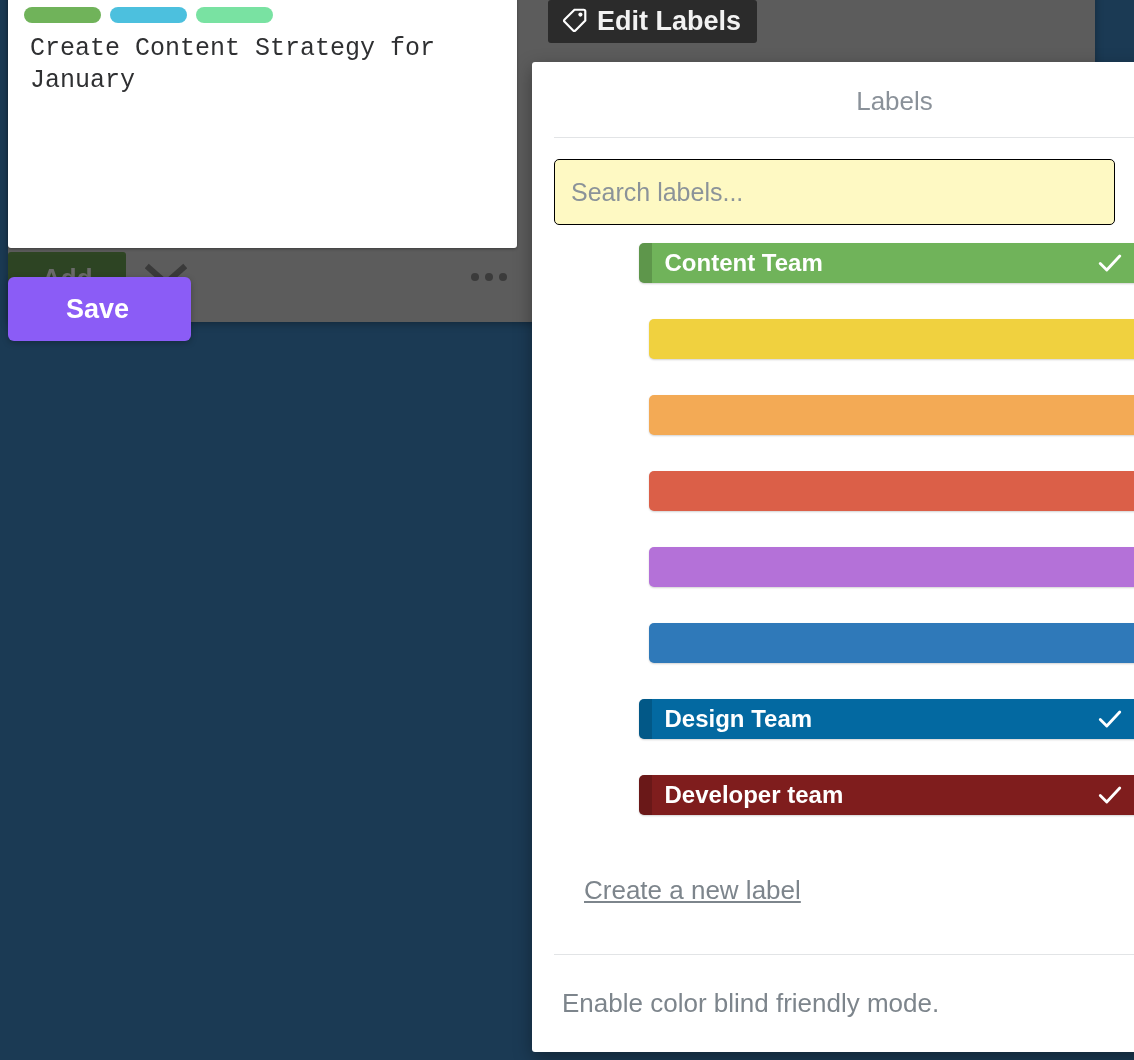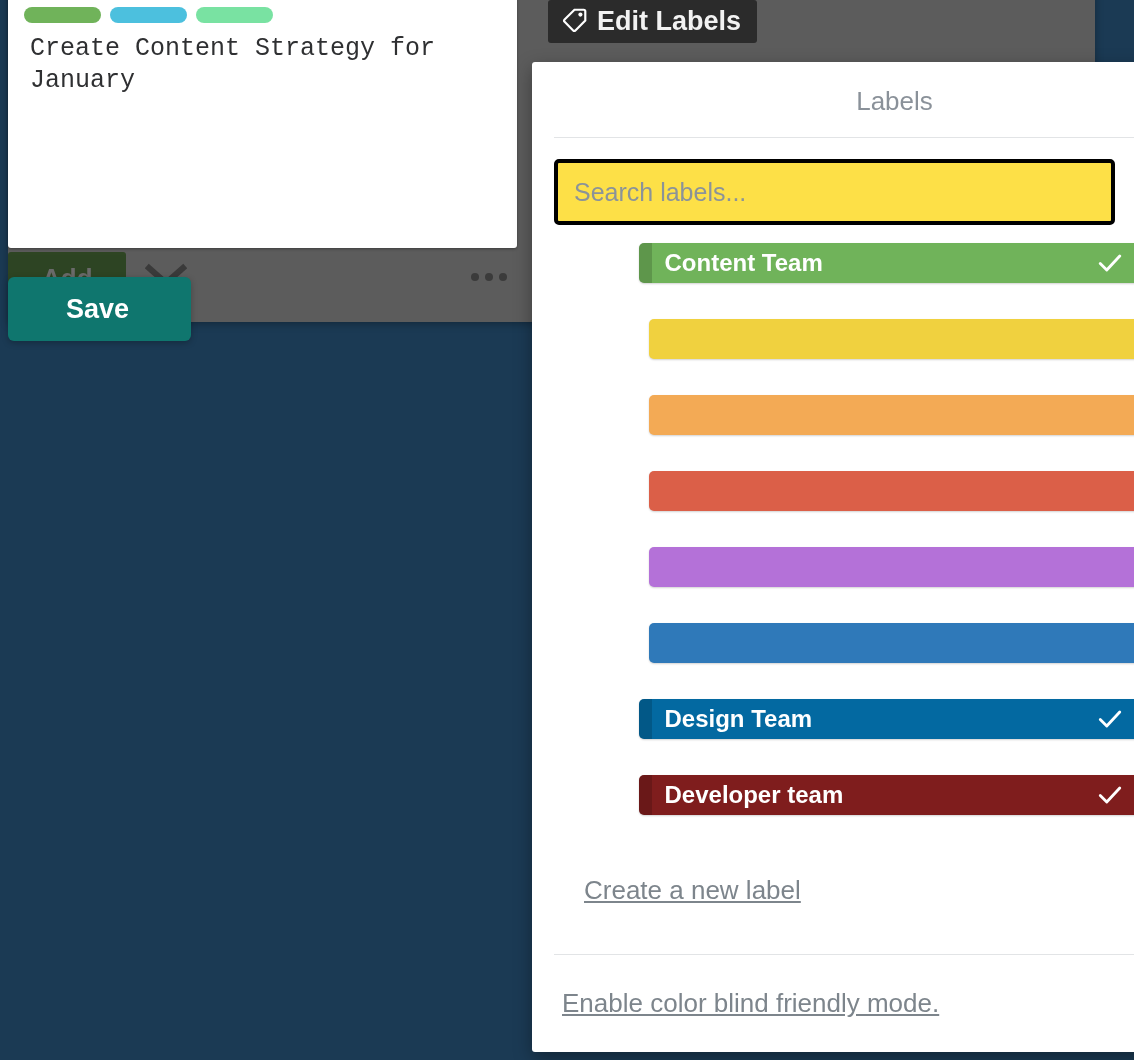--- a/index.html
+++ b/index.html
@@ -91,21 +91,21 @@
     display: flex; align-items: center; justify-content: center;
     gap: 6px;
   }
   .dot { width: 8px; height: 8px; border-radius: 50%; background: #3b3b3b; }
 
   
   .save-button {
     position: absolute;
     left: 8px; top: 277px;
     width: 183px; height: 64px;
-    background: #0f766e;
+    background: #8b5cf6;
     border: none;
     border-radius: 6px;
     color: #ffffff;
     font-size: 27px;
     font-weight: bold;
     font-family: "Liberation Sans", sans-serif;
     box-shadow: 0 2px 6px rgba(0,0,0,.25);
     text-align: left;
     padding-left: 58px;
     cursor: pointer;
@@ -175,22 +175,22 @@
     background: #e2e4e6;
   }
 
   .popover-body { padding: 0 22px; }
 
   .search-input {
     display: block;
     width: 561px;
     height: 66px;
     margin: 21px 0 0 0;
-    background: #fde047;
-    border: 4px solid #000000;
+    background: #fef9c3;
+    border: 1px solid #000000;
     border-radius: 5px;
     padding: 0 16px;
     font-size: 25px;
     color: #6b7278;
     font-family: "Liberation Sans", sans-serif;
     outline: none;
   }
   .search-input::placeholder { color: #8b9399; }
 
   .labels-list { margin-top: 18px; }
@@ -252,21 +252,20 @@
   .bottom-divider {
     margin: 30px 22px 0 22px;
     height: 1px;
     background: #e2e4e6;
   }
   .colorblind-link {
     display: inline-block;
     margin: 33px 0 0 30px;
     font-size: 26px;
     color: #7d858c;
-    text-decoration: underline;
     cursor: pointer;
     font-family: "Liberation Sans", sans-serif;
   }
 </style>
 </head>
 <body>
 
 <div id="app">
 
   <div class="board-bg"></div>

